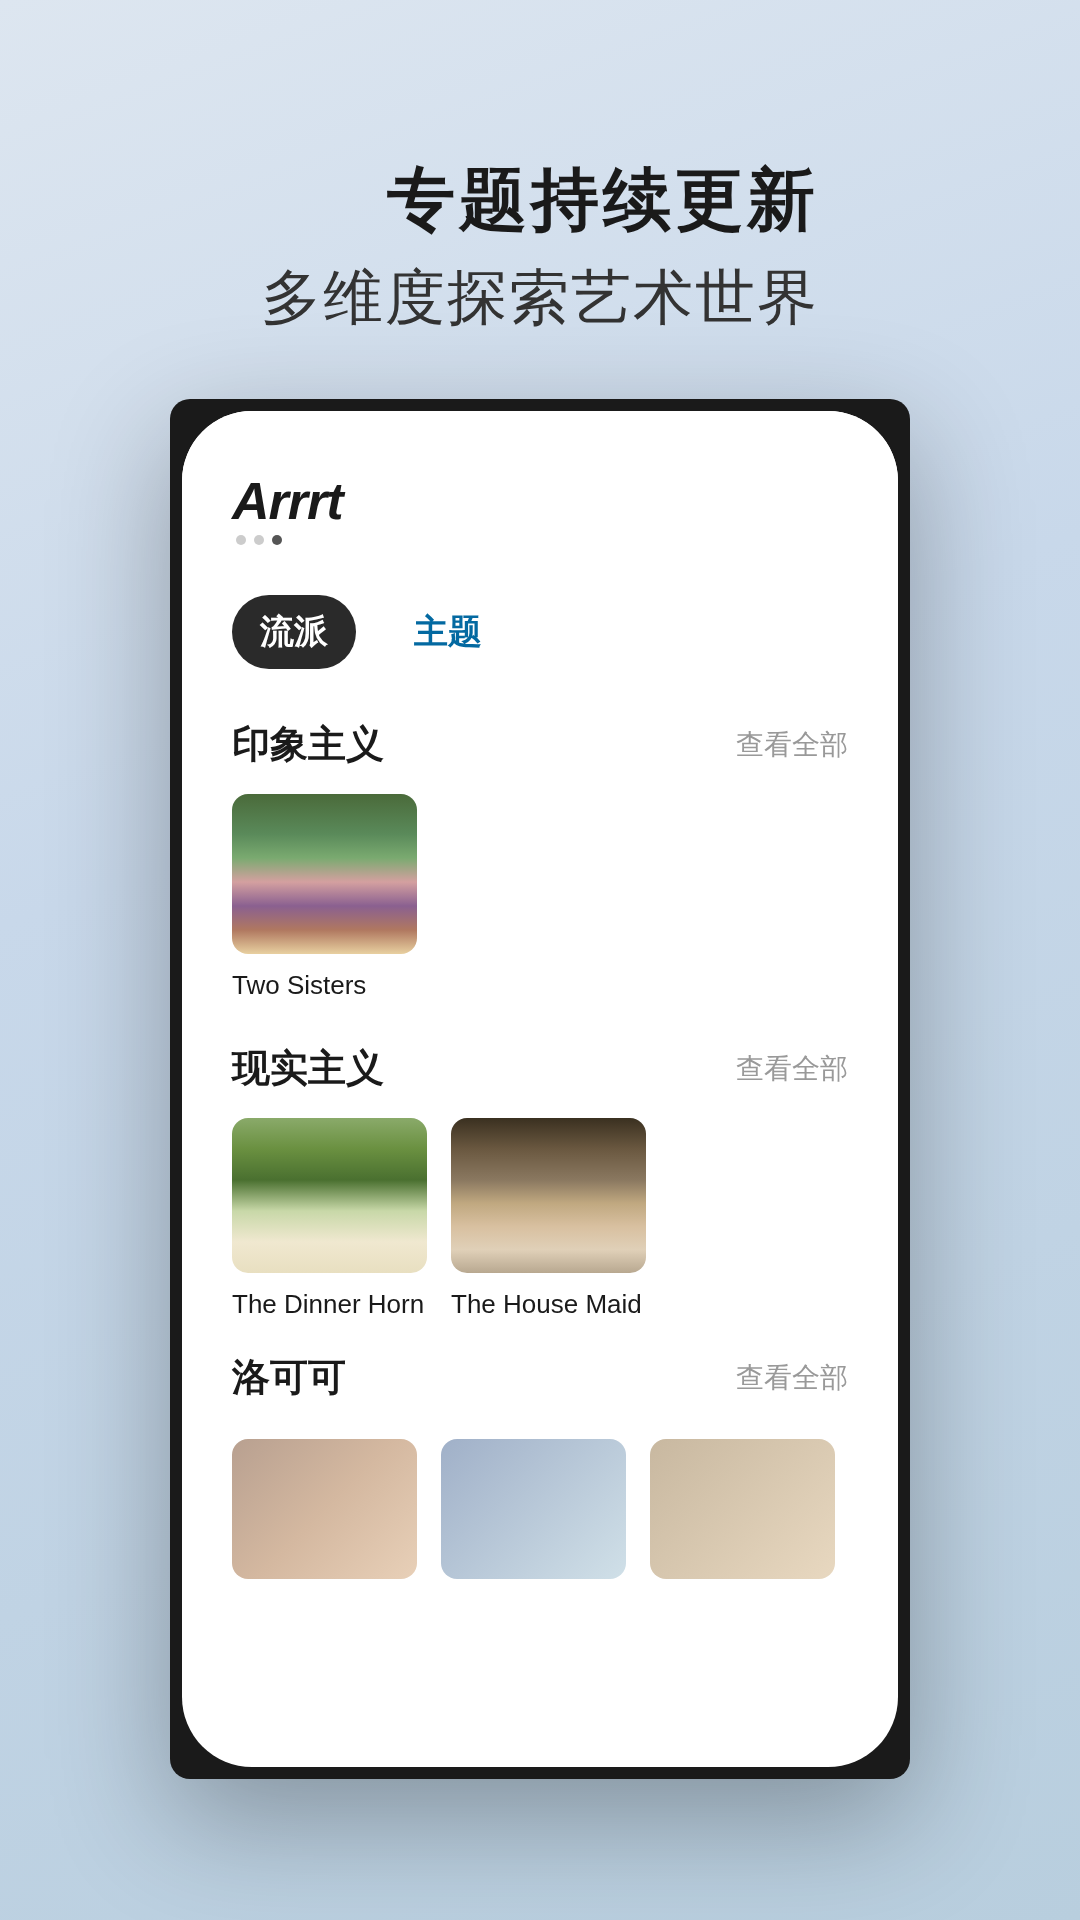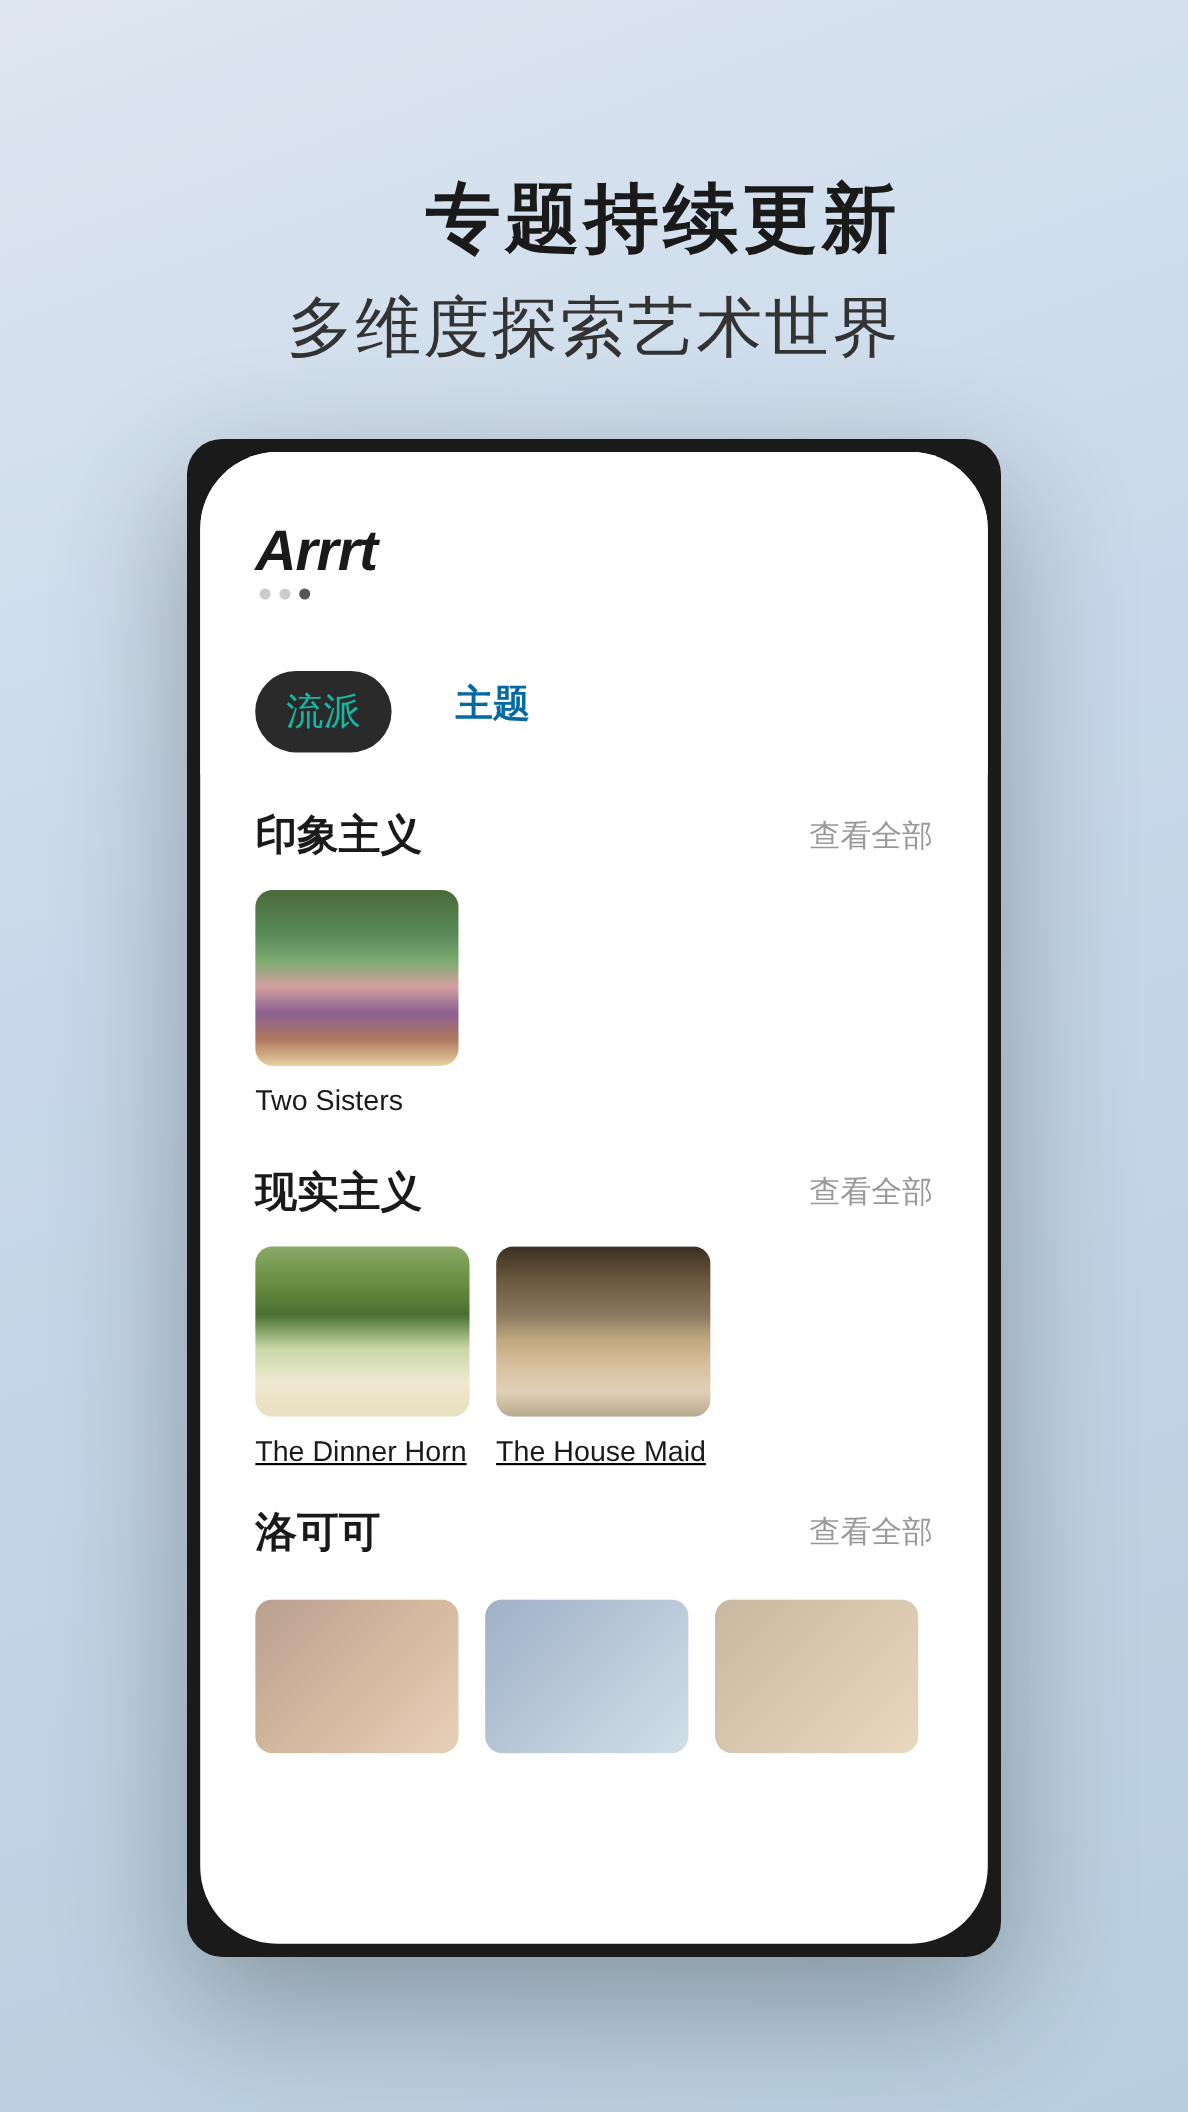--- a/index.html
+++ b/index.html
@@ -36,21 +36,21 @@
       font-weight: 400;
       color: #333;
       margin-top: 20px;
       letter-spacing: 2px;
     }
 
     .phone-wrapper {
       width: 740px;
       height: 1380px;
       background: #1a1a1a;
-      border-radius: 32px;
+      border-radius: 20px;
       padding: 12px;
       box-shadow: 0 40px 120px rgba(0,0,0,0.3);
       position: relative;
     }
 
     .phone-screen {
       width: 100%;
       height: 100%;
       background: #ffffff;
       border-radius: 70px;
@@ -102,23 +102,22 @@
       font-size: 34px;
       color: #0369a1;
       cursor: pointer;
       padding: 14px 28px;
       border-radius: 50px;
       font-weight: bold;
     }
 
     .tab-item.active {
       background: #2a2a2a;
-      color: #14b8a6;
-      font-weight: 400;
-      margin-top: 15px;
+      color: #ffffff;
+      font-weight: 700;
     }
 
     .scroll-content {
       flex: 1;
       overflow: hidden;
       padding: 0 0 20px;
     }
 
     .section {
       padding: 30px 50px 10px;
@@ -151,21 +150,20 @@
     .artwork-card {
       flex-shrink: 0;
     }
 
     .artwork-card.large {
       width: 185px;
     }
 
     .artwork-card.medium {
       width: 195px;
-      text-decoration: underline;
     }
 
     .artwork-img {
       border-radius: 16px;
       overflow: hidden;
       margin-bottom: 14px;
     }
 
     .artwork-img.large {
       width: 185px;

